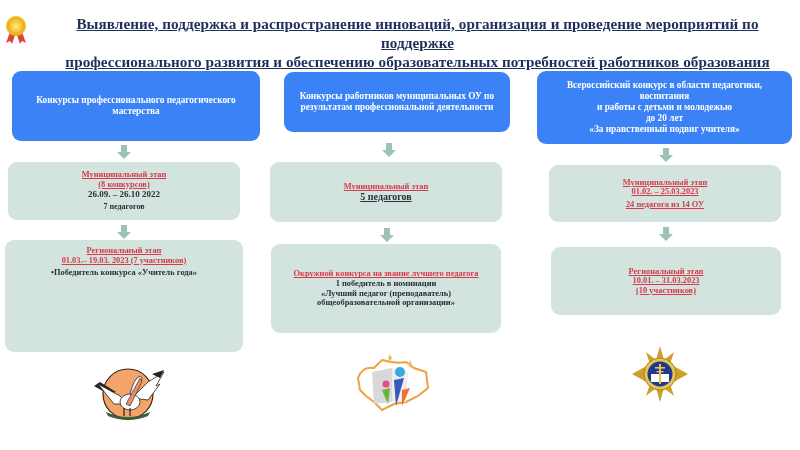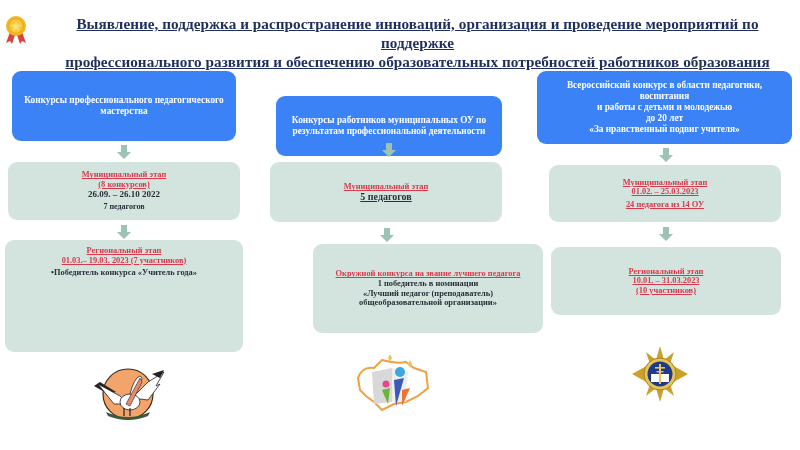--- a/index.html
+++ b/index.html
@@ -44,21 +44,21 @@
   <circle cx="13" cy="12" r="10" fill="#f2b824"></circle>
   <circle cx="13" cy="12" r="7.2" fill="#f7c93c" stroke="#e3a316" stroke-width="0.8"></circle>
   <polygon points="13,7 14.5,10.5 18,10.8 15.3,13 16.2,16.5 13,14.6 9.8,16.5 10.7,13 8,10.8 11.5,10.5" fill="#fbe07a"></polygon>
 </svg>
 
 <div class="title">
   <span class="line">Выявление, поддержка и распространение инноваций, организация и проведение мероприятий по поддержке</span>
   <span class="line">профессионального развития и обеспечению образовательных потребностей работников образования</span>
 </div>
 
-<div class="box head" style="left:12px; top:71px; width:224px; height:70px;">
+<div class="box head" style="left:12px; top:71px; width:248px; height:70px;">
   <span>Конкурсы профессионального педагогического мастерства</span>
 </div>
 
 <svg class="arrow" style="left:117px; top:145px;" viewBox="0 0 14 14">
   <path d="M4 0 H10 V7 H14 L7 14 L0 7 H4 Z" fill="#9cc3b5"></path>
 </svg>
 
 <div class="box stage center" style="left:8px; top:162px; width:232px; height:58px;">
   <span class="red">Муниципальный этап</span>
   <span class="red">(8 конкурсов)</span>
@@ -84,38 +84,38 @@
   <path d="M8 22 L22 30 L30 28 L14 18 Z" fill="#222"></path>
   <path d="M12 20 L34 32 L42 40 L28 40 Z" fill="#ffffff" stroke="#222" stroke-width="0.8"></path>
   <path d="M46 34 L62 18 L78 8 L70 22 L74 20 L62 36 Z" fill="#ffffff" stroke="#222" stroke-width="0.8"></path>
   <path d="M66 10 L78 6 L74 14 Z" fill="#222"></path>
   <ellipse cx="44" cy="38" rx="10" ry="8" fill="#ffffff" stroke="#222" stroke-width="0.8"></ellipse>
   <path d="M44 30 Q48 14 54 12 Q58 14 54 18 Q50 22 48 32 Z" fill="#ffffff" stroke="#222" stroke-width="0.8"></path>
   <path d="M54 14 L40 40 L44 42 L56 18 Z" fill="#e98b6a" stroke="#222" stroke-width="0.6"></path>
   <path d="M38 44 L38 52 M44 44 L44 52" stroke="#222" stroke-width="1.2"></path>
 </svg>
 
-<div class="box head" style="left:276px; top:72px; width:226px; height:60px;margin-top:24px;">
+<div class="box head" style="left:284px; top:72px; width:226px; height:60px;">
   <span>Конкурсы работников муниципальных ОУ по результатам профессиональной деятельности</span>
 </div>
 
 <svg class="arrow" style="left:382px; top:143px;" viewBox="0 0 14 14">
   <path d="M4 0 H10 V7 H14 L7 14 L0 7 H4 Z" fill="#9cc3b5"></path>
 </svg>
 
 <div class="box stage center" style="left:270px; top:162px; width:232px; height:60px;">
   <span class="red">Муниципальный этап</span>
   <span class="dark" style="font-size:10px;text-decoration:underline;">5 педагогов</span>
 </div>
 
 <svg class="arrow" style="left:380px; top:228px;" viewBox="0 0 14 14">
   <path d="M4 0 H10 V7 H14 L7 14 L0 7 H4 Z" fill="#9cc3b5"></path>
 </svg>
 
-<div class="box stage center" style="left:271px; top:244px; width:230px; height:89px;margin-left:42px;">
+<div class="box stage center" style="left:271px; top:244px; width:230px; height:89px;">
   <span class="red">Окружной конкурса на звание лучшего педагога</span>
   <span class="dark">1 победитель в номинации</span>
   <span class="dark">«Лучший педагог (преподаватель) общеобразовательной организации»</span>
 </div>
 
 <svg class="logo" style="left:352px; top:350px; width:80px; height:64px;" viewBox="0 0 80 64">
   <path d="M6 28 Q10 16 22 18 L30 10 Q44 14 54 12 L62 18 L74 22 L76 38 L66 46 L54 52 L42 54 L30 60 L22 52 L14 46 L8 40 Z" fill="none" stroke="#f0a040" stroke-width="2"></path>
   <path d="M20 22 L40 18 L40 52 L22 54 Z" fill="#d8d8d8"></path>
   <path d="M40 18 L56 22 L54 52 L40 52 Z" fill="#eeeeee"></path>
   <circle cx="48" cy="22" r="5" fill="#39a9e0"></circle>

